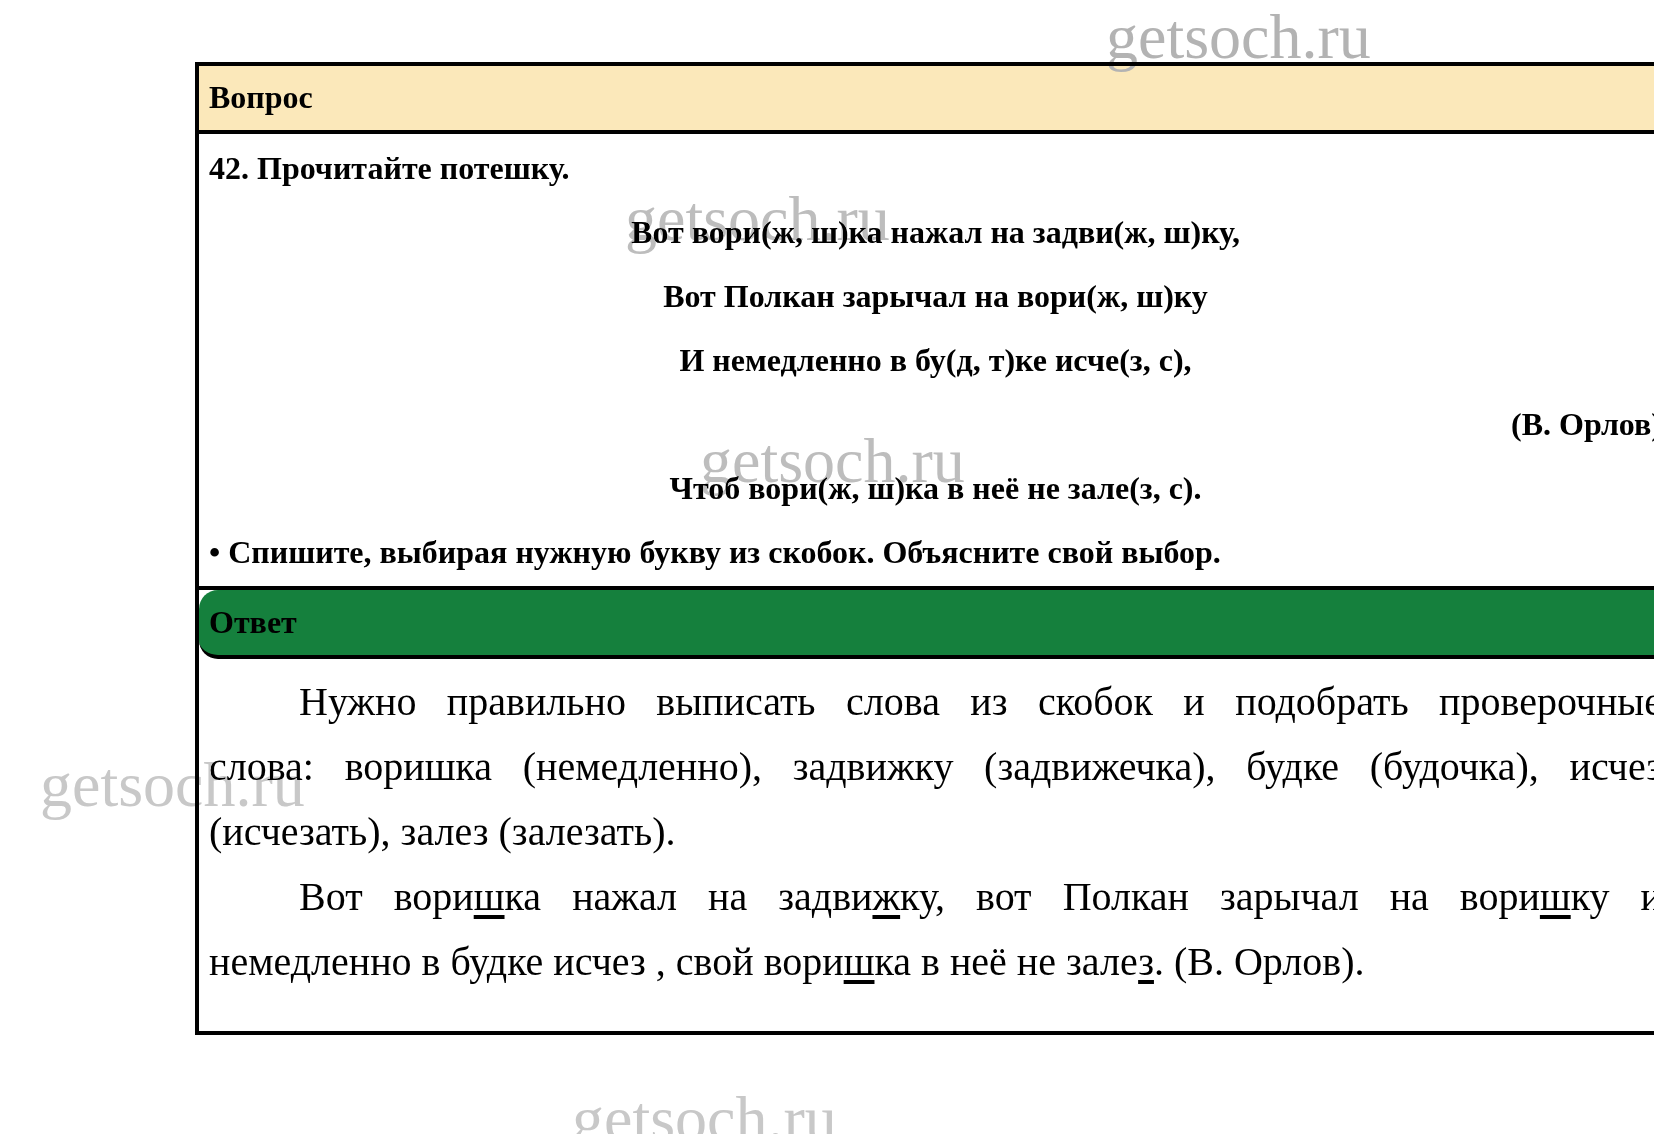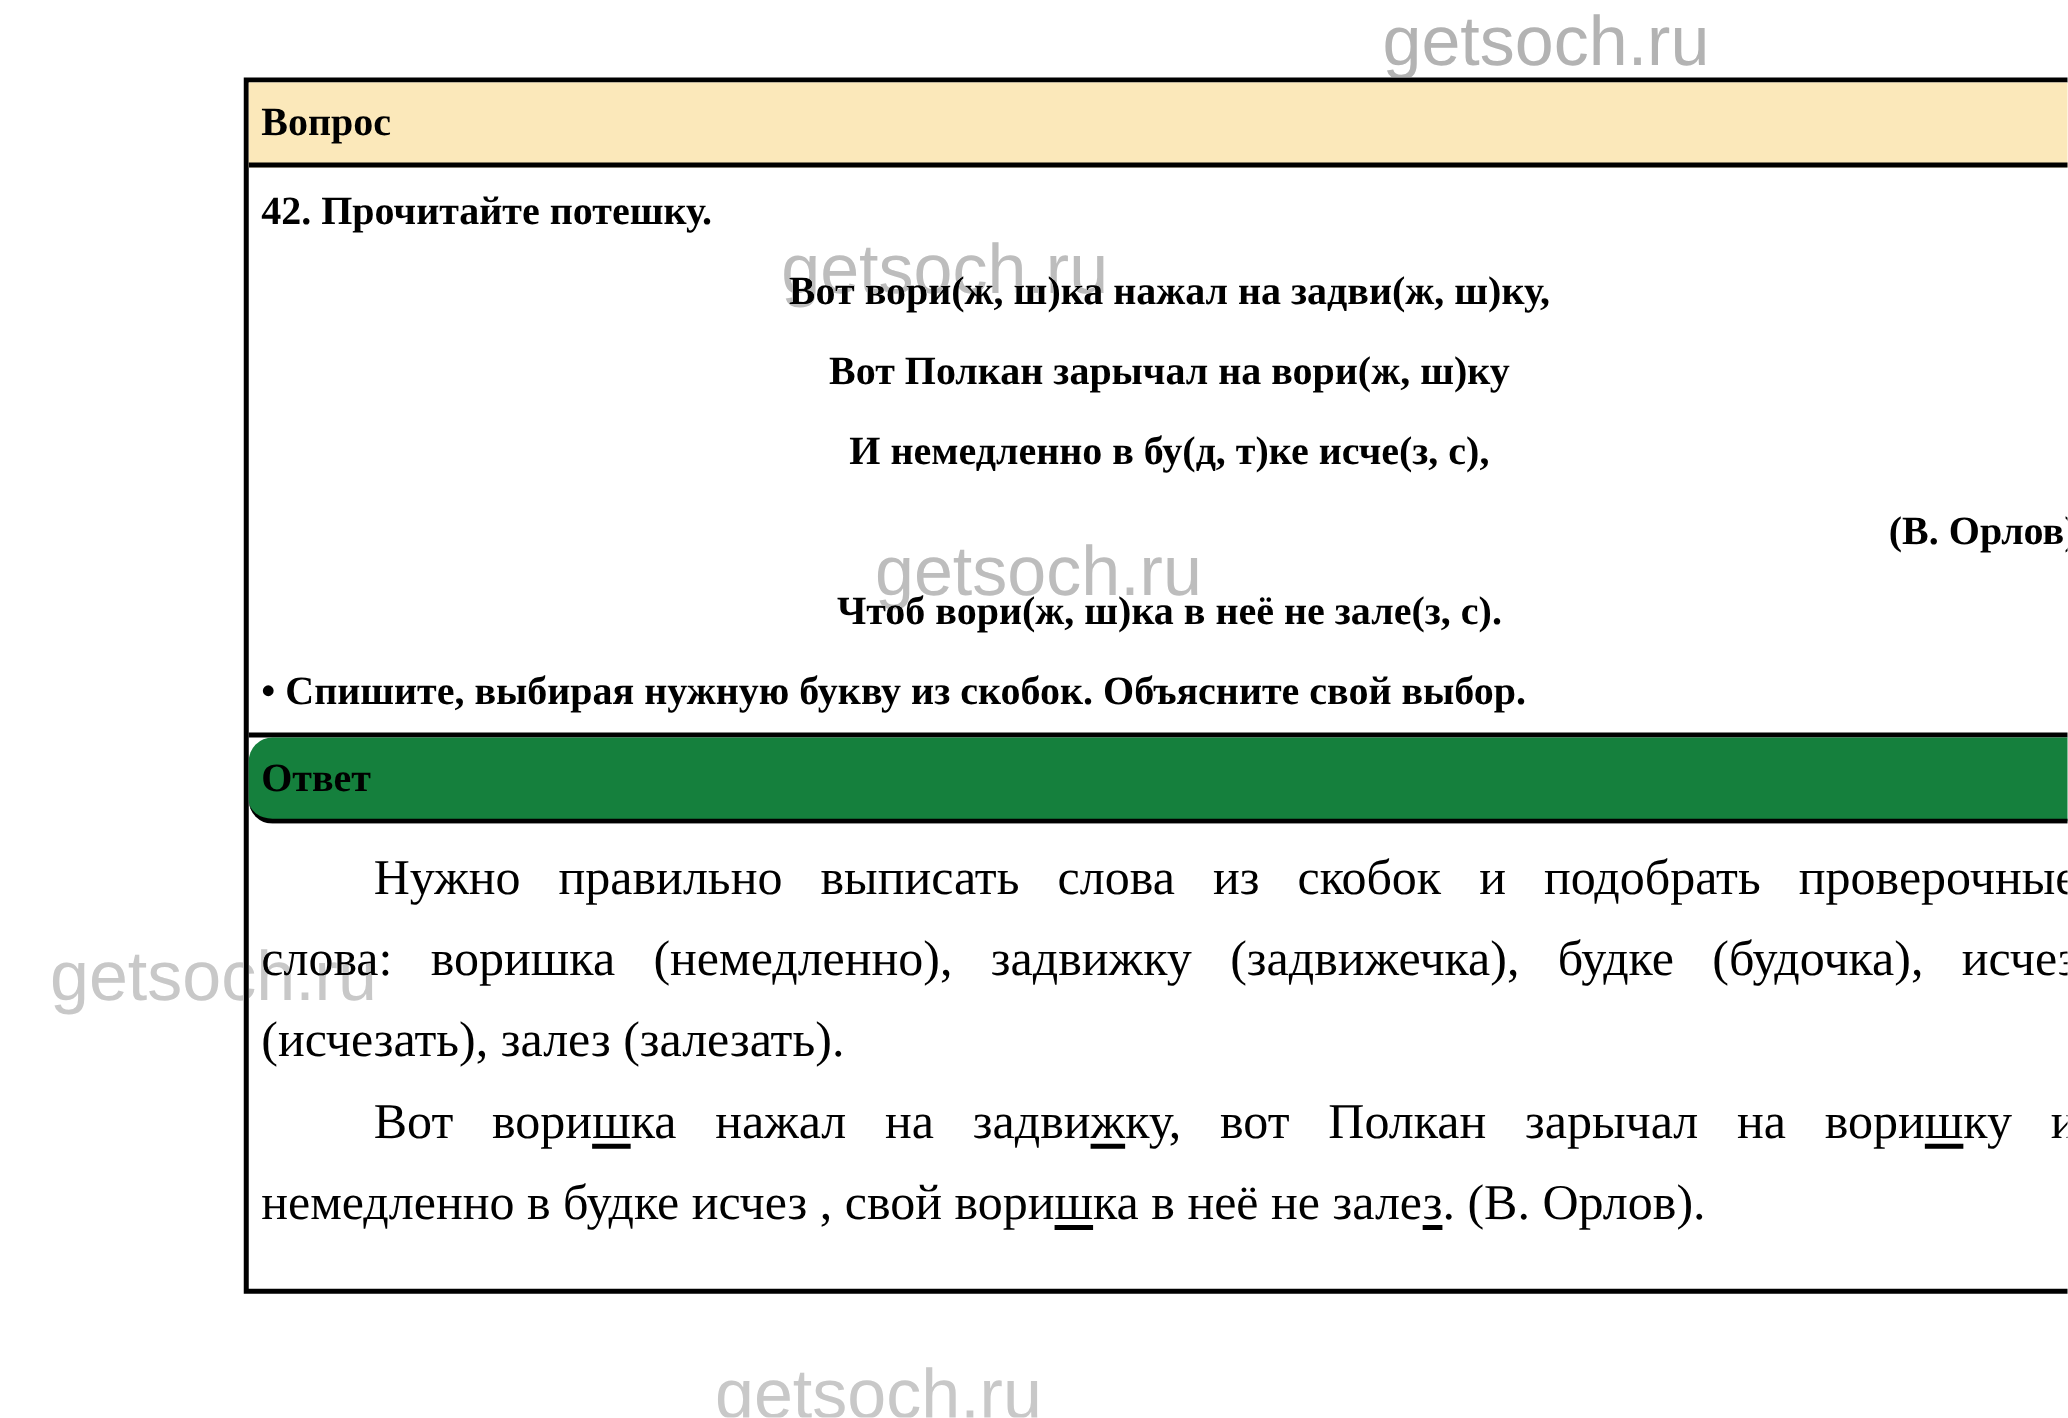--- a/index.html
+++ b/index.html
@@ -8,22 +8,22 @@
     background: #ffffff;
     overflow: hidden;
     position: relative;
     font-family: "Liberation Serif", serif;
     color: #000;
   }
 
   
   .wm {
     position: absolute;
-    font-family: Liberation Sans, sans-serif;
-    font-size: 56px;
+    font-family: Liberation Serif, serif;
+    font-size: 64px;
     line-height: 1.1;
     color: #bdbdbd;
     mix-blend-mode: darken;
     z-index: 5;
     white-space: nowrap;
     pointer-events: none;
   }
   .wm-top-right  { left: 1106px; top: 2px;    color: #b3b3b3; }
   .wm-question-1 { left: 625px;  top: 184px; }
   .wm-question-2 { left: 700px;  top: 426px; }

